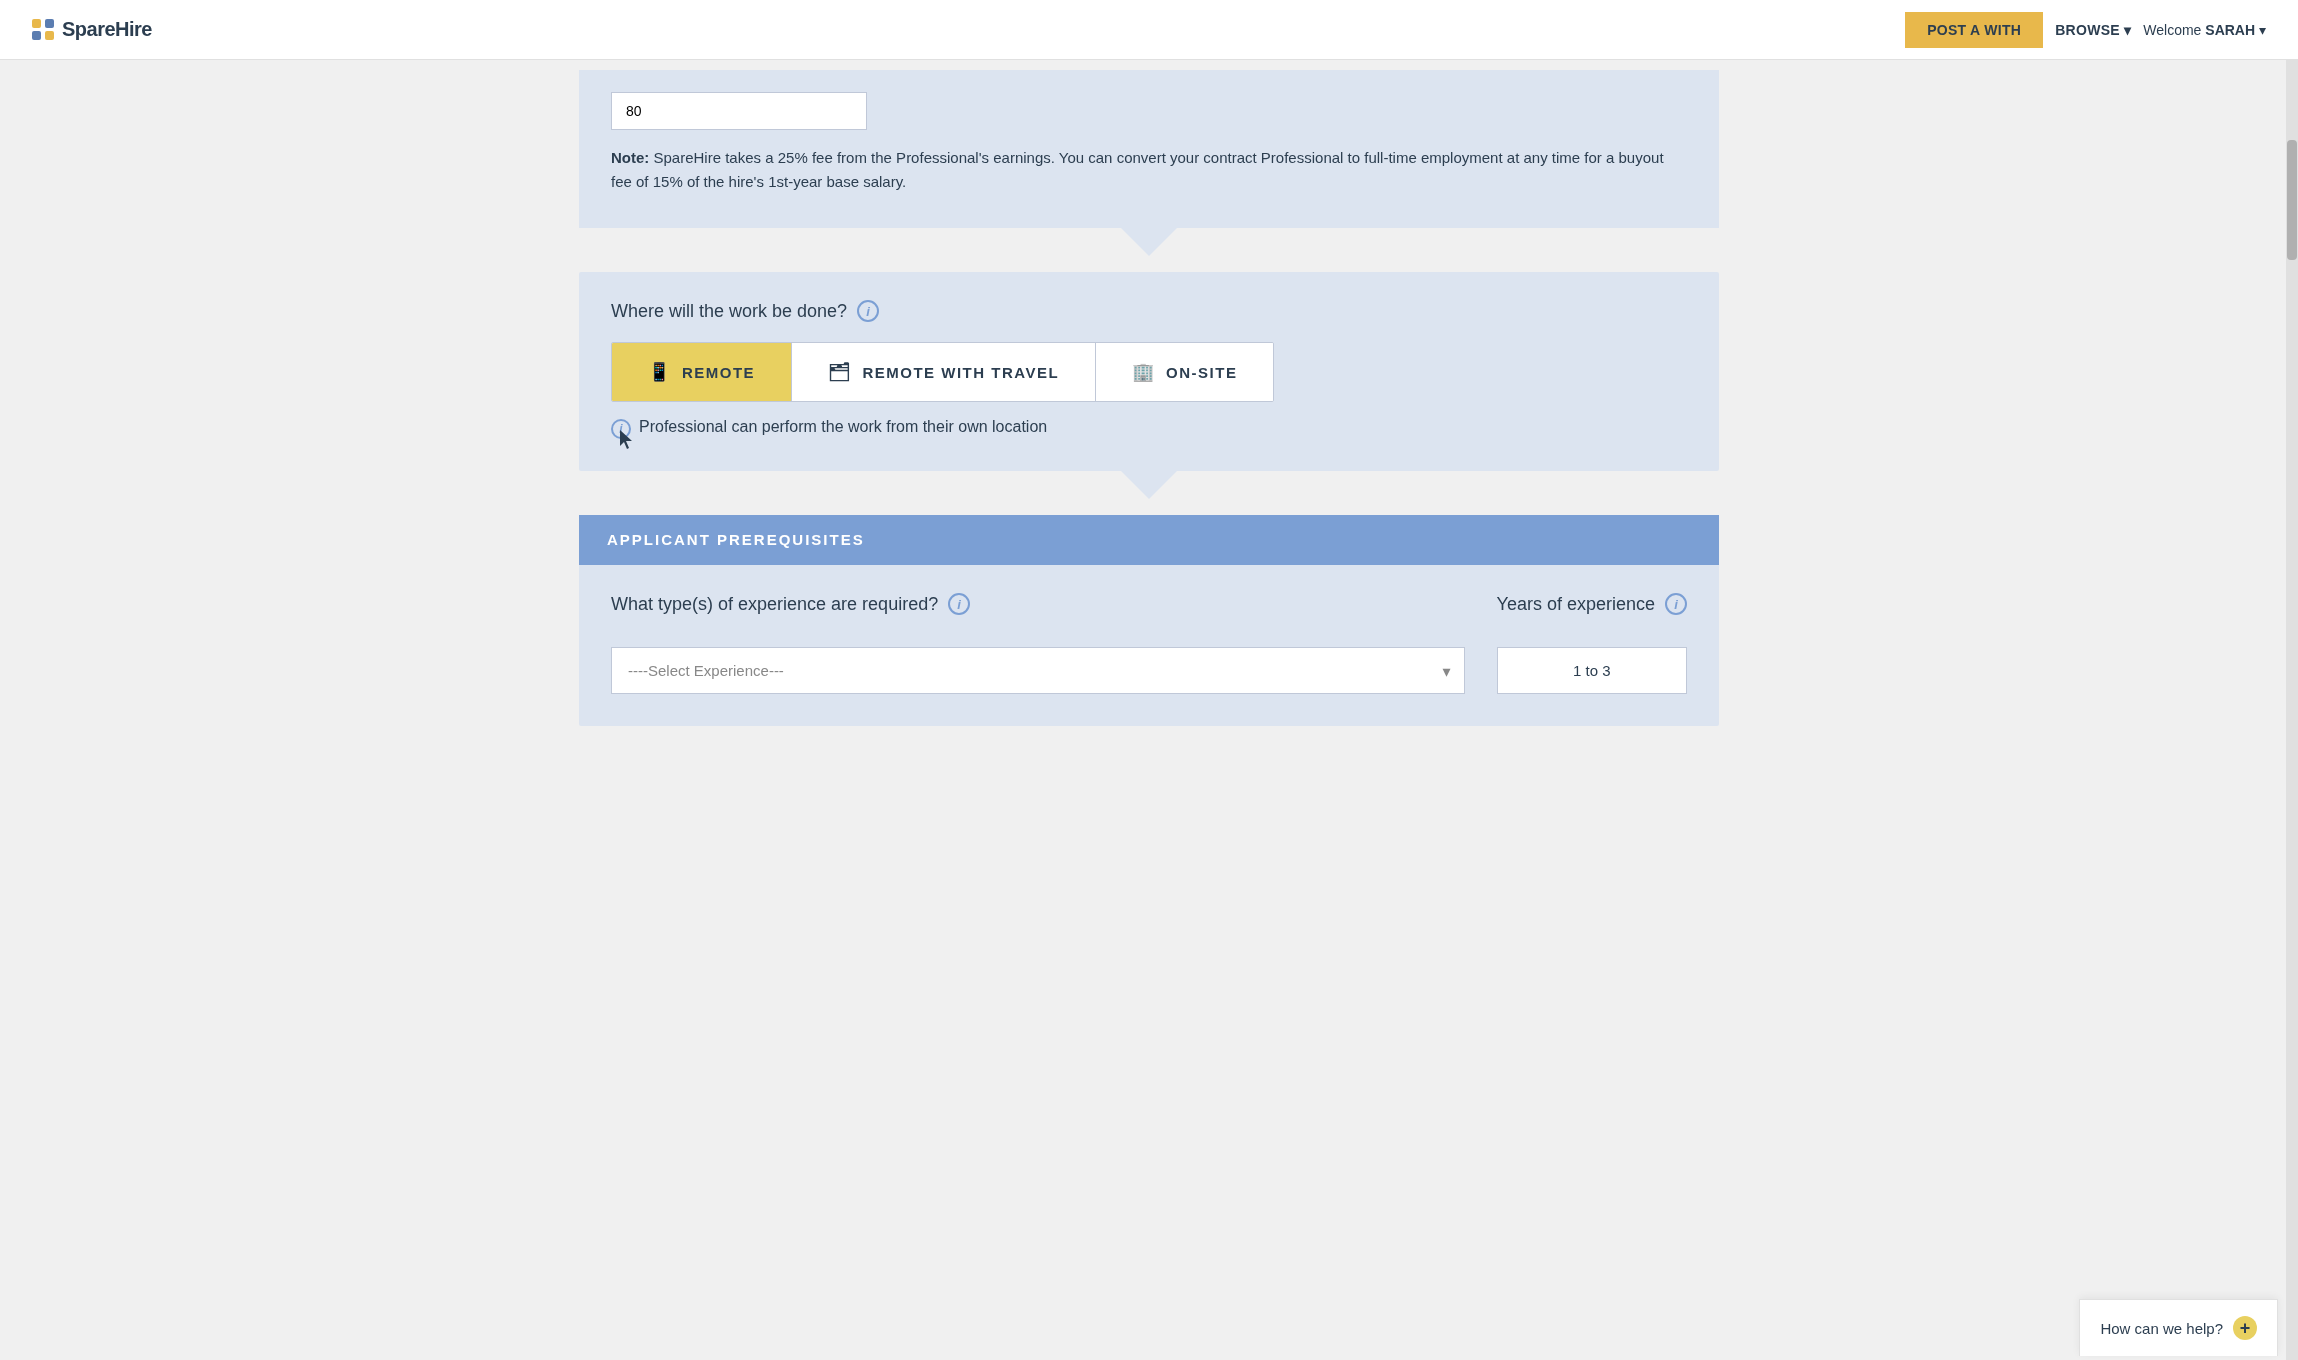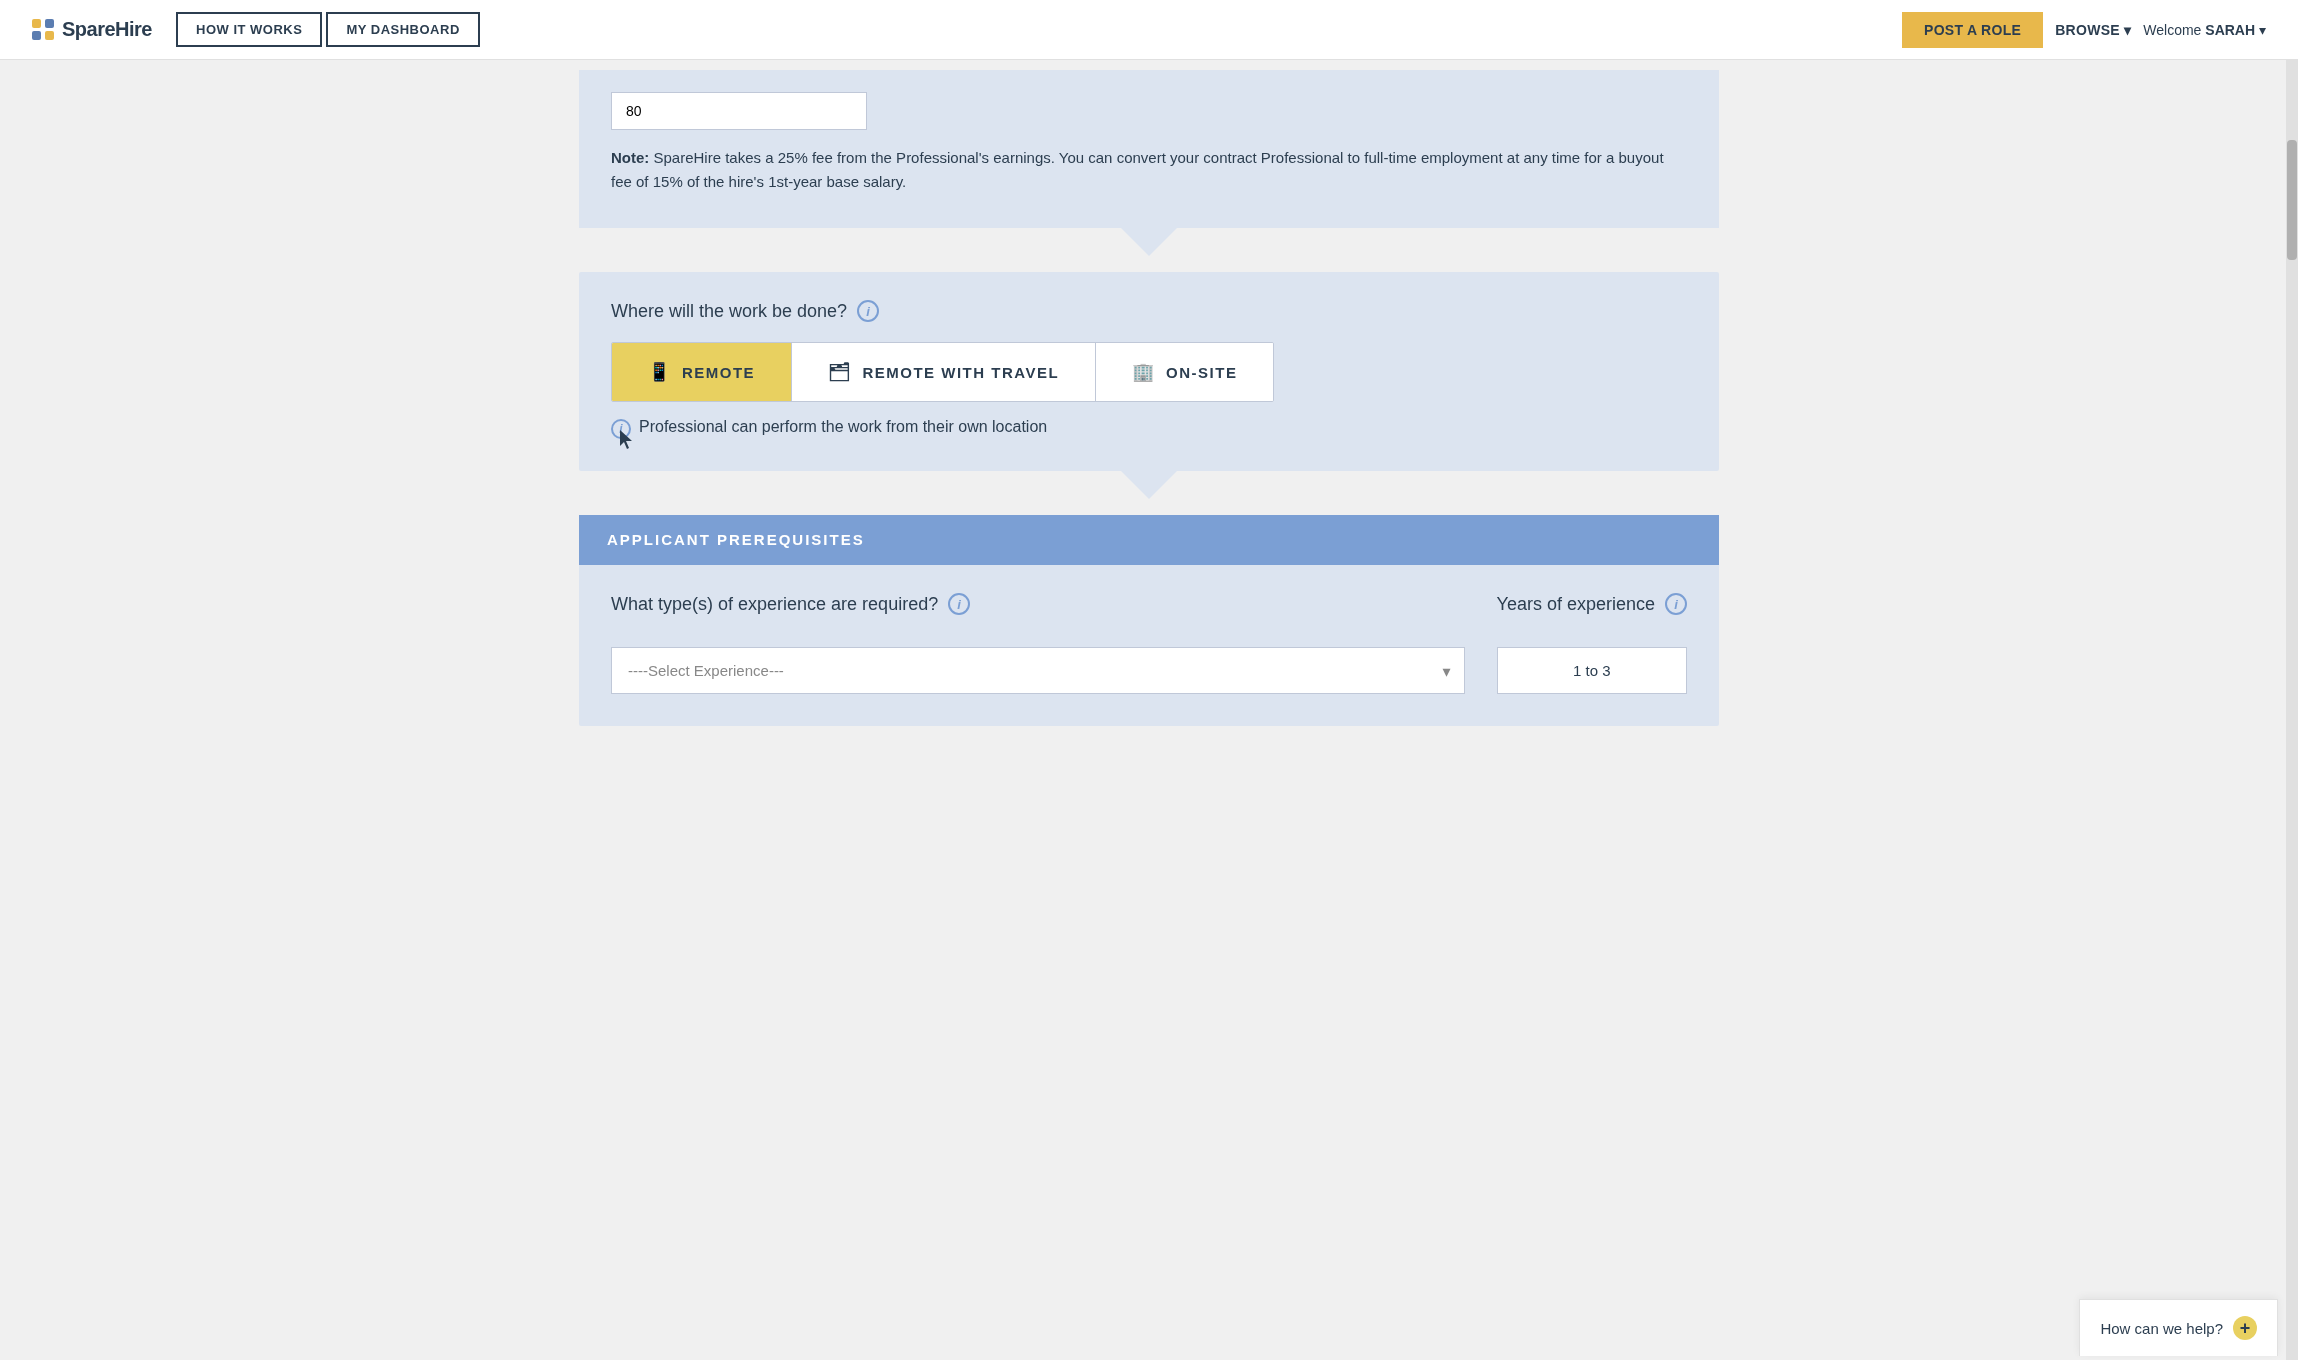--- a/index.html
+++ b/index.html
@@ -397,26 +397,22 @@
 <nav class="navbar">
   <div class="navbar-logo">
     <div class="logo-icon">
       <div class="logo-dot"></div>
       <div class="logo-dot"></div>
       <div class="logo-dot"></div>
       <div class="logo-dot"></div>
     </div>
     <span class="logo-text">SpareHire</span>
   </div>
-  <div class="nav-links">
-    <button class="nav-btn">HOW IT WORKS</button>
-    <button class="nav-btn">MY DASHBOARD</button>
-  </div>
   <div class="nav-right">
-    <button class="post-role-btn">POST A ROLE</button>
+    <button class="post-role-btn">POST A WITH</button>
     <button class="browse-btn">
       <span>BROWSE</span>
       <span>▾</span>
     </button>
     <span class="welcome-text">
       <span>Welcome</span>&nbsp;<span class="welcome-name">SARAH</span>
       <span> ▾</span>
     </span>
   </div>
 </nav>

